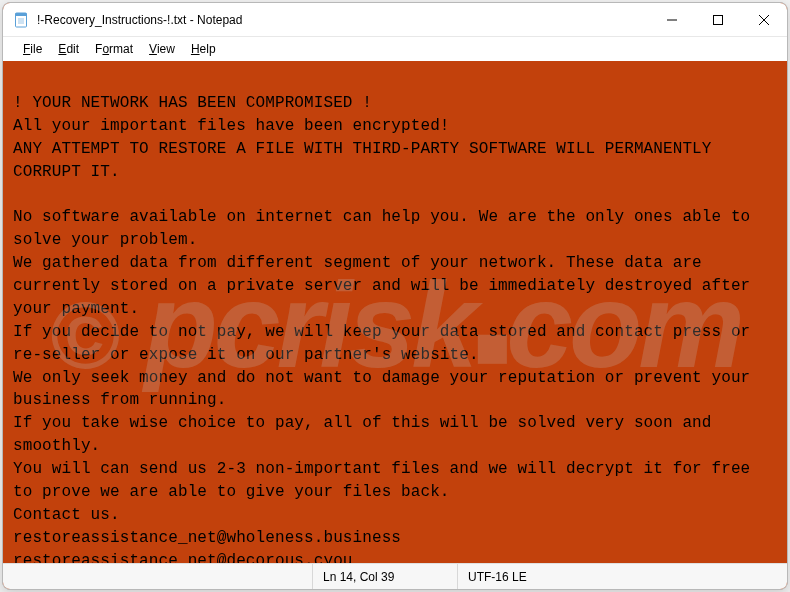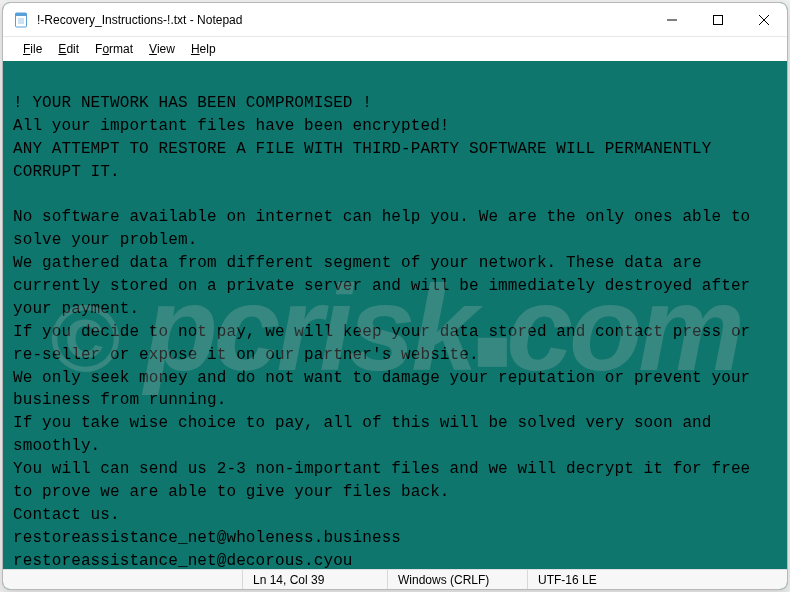--- a/index.html
+++ b/index.html
@@ -12,21 +12,21 @@
       background: #f0f0f0;
       width: 790px;
       height: 592px;
       overflow: hidden;
       position: relative;
     }
     .window {
       width: 786px;
       height: 588px;
       margin: 2px;
-      background: #0f766e;
+      background: #c2410c;
       border: 1px solid #b8b8b8;
       border-radius: 8px;
       box-shadow: 0 4px 12px rgba(0,0,0,0.15);
       display: flex;
       flex-direction: column;
       overflow: hidden;
       position: relative;
     }
     .titlebar {
       height: 34px;
@@ -89,21 +89,21 @@
     }
     .caret {
       display:inline-block;
       width:1px;
       height:18px;
       background:#000;
       vertical-align: text-bottom;
       margin-left:1px;
     }
     .statusbar {
-      height: 20px;
+      height: 26px;
       border-top: 1px solid #e0e0e0;
       display: flex;
       font-size: 12px;
       color: #000;
       background: #f7f7f7;
     }
     .status-cell {
       border-left: 1px solid #d8d8d8;
       display: flex;
       align-items: center;
@@ -187,17 +187,16 @@
 Contact us.
 restoreassistance_net@wholeness.business
 restoreassistance_net@decorous.cyou
 In the subject write - id-VA0328497918</span><span class="caret"></span>
     <div class="watermark"><span class="p">©</span> pcrisk<span style="font-size:60px">■</span>com</div>
   </div>
 
   <div class="statusbar">
     <div class="status-spacer"></div>
     <div class="status-cell ln">Ln 14, Col 39</div>
-    <div class="status-cell eol">Windows (CRLF)</div>
     <div class="status-cell enc">UTF-16 LE</div>
   </div>
 
 </div>
 
 </body></html>

